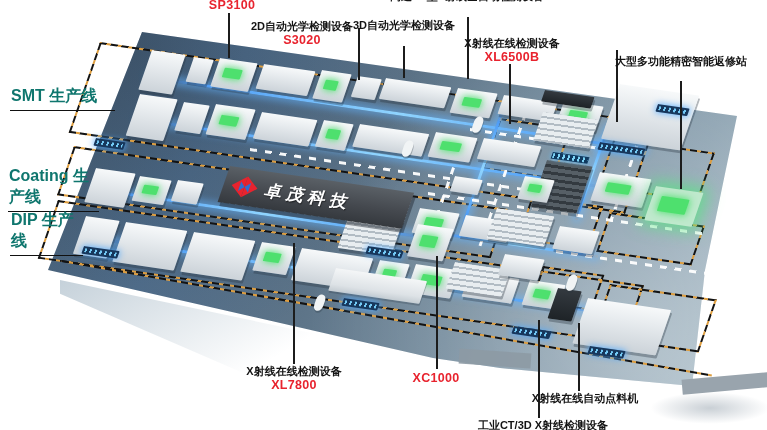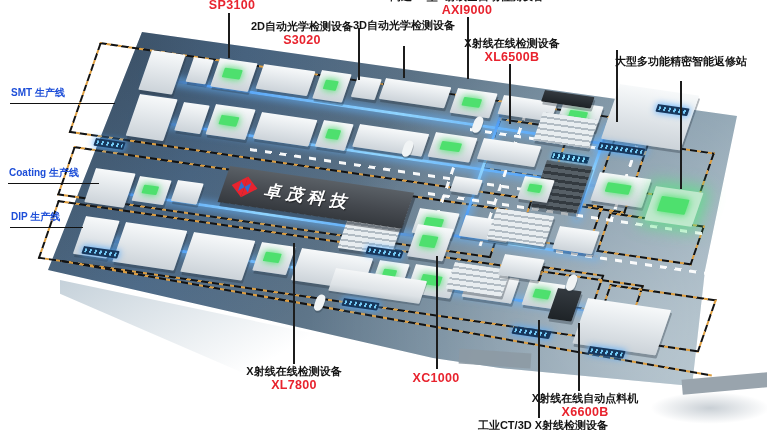--- a/index.html
+++ b/index.html
@@ -65,21 +65,21 @@
   .logo-red2{right:0;top:0;border-width:11px 0 11px 13px;border-color:transparent transparent transparent #e8232e;}
   .logo-blue{left:8px;top:6px;border-width:5px 5px 5px 5px;border-color:transparent #2d6fd2 transparent #2d6fd2;}
   .banner-title{color:#fff;font-size:17px;font-weight:bold;letter-spacing:5px;white-space:nowrap;
     text-shadow:1px 1px 1px rgba(0,0,0,.5);}
   
   .callout{position:absolute;text-align:center;transform:translateX(-50%);white-space:nowrap;line-height:1.15;}
   .c-name{font-size:11px;font-weight:bold;color:#141414;}
   .c-model{font-size:12.5px;font-weight:bold;color:#e8232e;letter-spacing:.3px;}
   .c-name:empty,.c-model:empty{display:none;}
   .leader{position:absolute;width:1.5px;background:#1c1c1c;}
-  .line-label{position:absolute;font-size:10px;font-weight:bold;color:#1d4ed8;
+  .line-label{position:absolute;font-size:16px;font-weight:bold;color:#0f766e;
     border-bottom:1.5px solid #111;padding:0 0 3px 1px;}
 </style>
 </head>
 <body>
 
 <div class="stage">
 
   <div class="floor"></div>
   <div class="wedge-left"></div>
   <div class="wedge-a"></div>
@@ -286,37 +286,35 @@
   </div>
   <div class="callout" style="left:302px;top:20px;">
     <div class="c-name">2D自动光学检测设备</div>
     <div class="c-model">S3020</div>
   </div>
   <div class="callout" style="left:404px;top:19px;">
     <div class="c-name">3D自动光学检测设备</div>
   </div>
   <div class="callout" style="left:467px;top:-10px;">
     <div class="c-name">高速CT型X射线全自动检测设备</div>
-    <div class="c-model">AXI9000</div>
   </div>
   <div class="callout" style="left:512px;top:37px;">
     <div class="c-name">X射线在线检测设备</div>
     <div class="c-model">XL6500B</div>
   </div>
   <div class="callout" style="left:681px;top:55px;">
     <div class="c-name">大型多功能精密智能返修站</div>
   </div>
   <div class="callout" style="left:294px;top:365px;">
     <div class="c-name">X射线在线检测设备</div>
     <div class="c-model">XL7800</div>
   </div>
   <div class="callout" style="left:436px;top:371px;">
     <div class="c-model">XC1000</div>
   </div>
   <div class="callout" style="left:585px;top:392px;">
     <div class="c-name">X射线在线自动点料机</div>
-    <div class="c-model">X6600B</div>
   </div>
   <div class="callout" style="left:543px;top:419px;">
     <div class="c-name">工业CT/3D X射线检测设备</div>
 
   </div>
 </div>
 
 </body></html>

